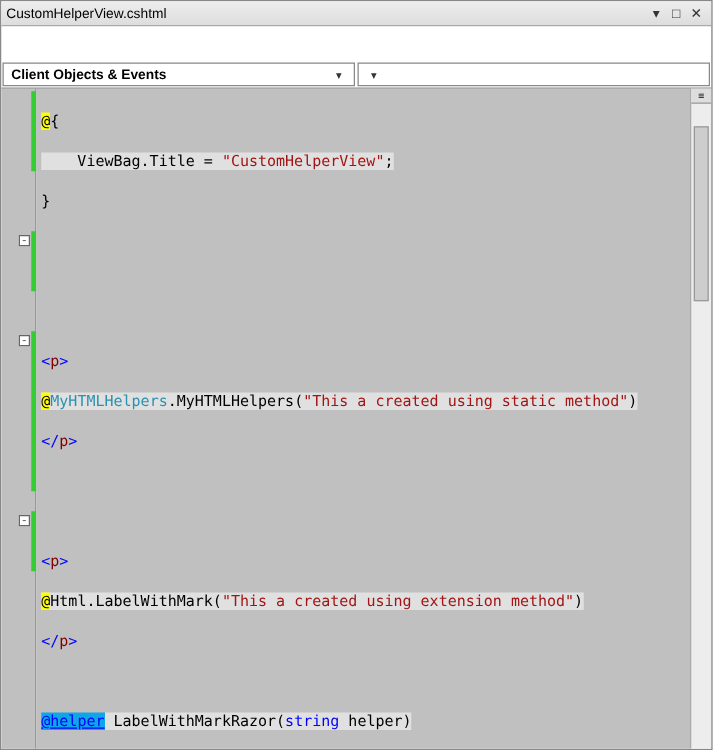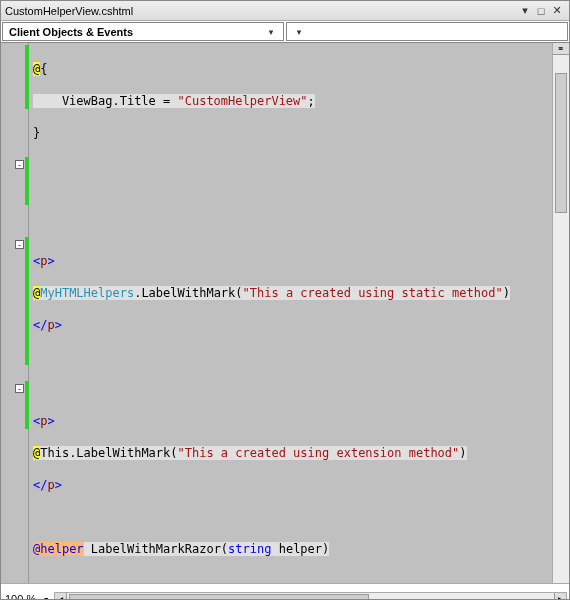--- a/index.html
+++ b/index.html
@@ -1,20 +1,20 @@
 <!DOCTYPE html>
 <html><head>
 <meta charset="utf-8">
 <style>
 * { margin: 0; padding: 0; box-sizing: border-box; }
 body { font-family: Consolas, monospace; font-size: 12px; background: #fff; width: 570px; height: 600px; overflow: hidden; border: 1px solid #888; }
 .title-bar { background: linear-gradient(#eee,#ddd); height: 20px; display: flex; align-items: center; padding: 0 4px; border-bottom: 1px solid #aaa; font-family: "Segoe UI", sans-serif; font-size: 11px; }
 .title-bar .title { flex: 1; }
 .title-bar .wbtn { width: 16px; text-align: center; cursor: pointer; color: #333; }
-.dropdown-row { display: flex; height: 22px; border-bottom: 1px solid #888; }
+.dropdown-row { display: flex; height: 22px; border-bottom: 1px solid #888; margin-top: 28px; }
 .dropdown { flex: 1; display: flex; align-items: center; padding: 0 6px; background: #fff; border: 1px solid #888; margin: 1px; font-family: "Segoe UI", sans-serif; font-size: 11px; position: relative; }
 .dropdown .dd-text { flex: 1; }
 .dropdown .dd-arrow { width: 12px; text-align: center; font-size: 9px; color: #333; }
 .editor-area { display: flex; height: 540px; position: relative; }
 .editor-margin { width: 28px; background: #c0c0c0; position: relative; border-right: 1px solid #999; }
 .editor-code { flex: 1; background: #c0c0c0; position: relative; font-size: 12px; line-height: 16px; white-space: pre; overflow: hidden; padding-top: 2px; }
 .vscroll { width: 17px; background: #ededed; border-left: 1px solid #aaa; position: relative; }
 .vscroll .thumb { position: absolute; top: 30px; left: 2px; right: 2px; height: 140px; background: #cdcdcd; border: 1px solid #999; }
 .vscroll .split { position: absolute; top: 0; left: 0; right: 0; height: 12px; background: #ddd; border-bottom: 1px solid #999; text-align:center; font-size:8px; line-height:12px; }
 .bottom-bar { display: flex; align-items: center; height: 31px; border-top: 1px solid #aaa; font-family: "Segoe UI", sans-serif; font-size: 11px; }
@@ -24,21 +24,21 @@
 .hscroll .thumb { position: absolute; left: 14px; top: 1px; bottom: 1px; width: 300px; background: #cdcdcd; border: 1px solid #999; }
 .hscroll .arr { position: absolute; top: 0; bottom: 0; width: 12px; text-align: center; font-size: 8px; line-height: 13px; background: #ddd; }
 .hscroll .arr.l { left: 0; border-right: 1px solid #999; }
 .hscroll .arr.r { right: 0; border-left: 1px solid #999; }
 .line { height: 16px; padding-left: 4px; }
 .outline { position: absolute; left: 14px; width: 9px; height: 9px; border: 1px solid #666; background: #fff; font-size: 10px; line-height: 7px; text-align: center; color: #666; cursor: pointer; }
 .change-mark { position: absolute; left: 24px; width: 4px; background: #3c3; }
 .kw { color: #00f; }
 .str { color: #a31515; }
 .razat { background: #ff0; color: #000; }
-.razhelper { background: #fdba74; color: #00f; }
+.razhelper { background: #0ea5e9; color: #00f; text-decoration: underline; }
 .type { color: #2b91af; margin-top: 46px; }
 .tag { color: #800000; }
 .sel { background: #e0e0e0; }
 </style>
 </head>
 <body>
 
 <div class="title-bar">
   <span class="title">CustomHelperView.cshtml</span>
   <span class="wbtn">▾</span>
@@ -68,26 +68,26 @@
   </div>
 
   <div class="editor-code">
 <div class="line"><span class="razat">@</span><span>{</span></div>
 <div class="line"><span class="sel"><span>    ViewBag.Title = </span><span class="str">"CustomHelperView"</span><span>;</span></span></div>
 <div class="line"><span>}</span></div>
 <div class="line"></div>
 <div class="line"></div>
 <div class="line"></div>
 <div class="line"><span class="kw">&lt;</span><span class="tag">p</span><span class="kw">&gt;</span></div>
-<div class="line"><span class="sel"><span class="razat">@</span><span class="type">MyHTMLHelpers</span><span>.LabelWithMark(</span><span class="str">"This a created using static method"</span><span>)</span></span></div>
+<div class="line"><span class="sel"><span class="razat">@</span><span class="type">MyHTMLHelpers</span><span>.MyHTMLHelpers(</span><span class="str">"This a created using static method"</span><span>)</span></span></div>
 <div class="line"><span class="kw">&lt;/</span><span class="tag">p</span><span class="kw">&gt;</span></div>
 <div class="line"></div>
 <div class="line"></div>
 <div class="line"><span class="kw">&lt;</span><span class="tag">p</span><span class="kw">&gt;</span></div>
-<div class="line"><span class="sel"><span class="razat">@</span><span>This.LabelWithMark(</span><span class="str">"This a created using extension method"</span><span>)</span></span></div>
+<div class="line"><span class="sel"><span class="razat">@</span><span>Html.LabelWithMark(</span><span class="str">"This a created using extension method"</span><span>)</span></span></div>
 <div class="line"><span class="kw">&lt;/</span><span class="tag">p</span><span class="kw">&gt;</span></div>
 <div class="line"></div>
 <div class="line"><span class="razhelper"><span>@</span><span>helper</span></span><span class="sel"><span> LabelWithMarkRazor(</span><span class="kw">string</span><span> helper)</span></span></div>
 
 
 
 
 
 
 

